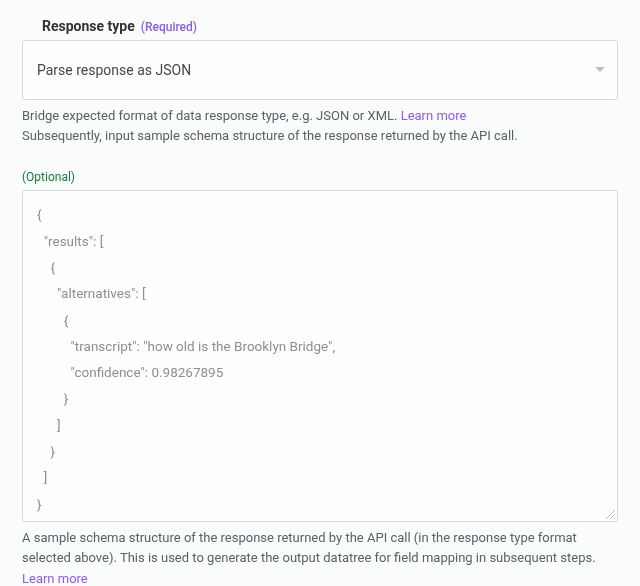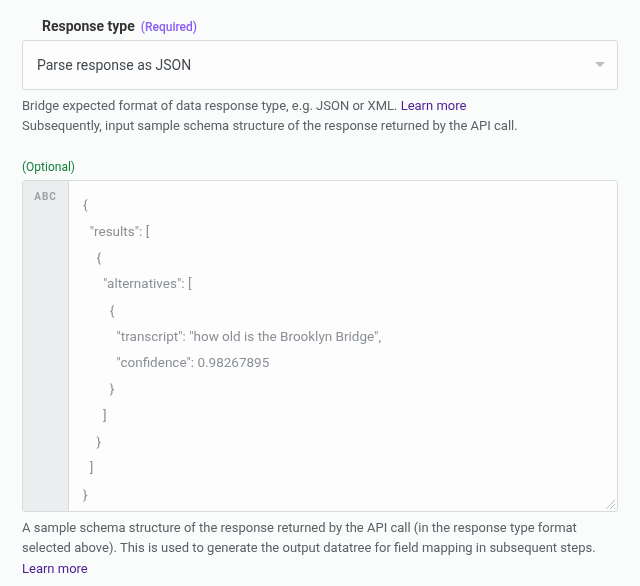--- a/index.html
+++ b/index.html
@@ -32,21 +32,21 @@
     font-weight: 500;
   }
   .badge-optional {
     font-size: 12px;
     color: #15803d;
     font-weight: 400;
   }
   .select-box {
     position: relative;
     width: 100%;
-    height: 50px;
+    height: 60px;
     border: 1px solid #d7dbde;
     border-radius: 3px;
     background: #fdfdfd;
     display: flex;
     align-items: center;
     padding: 16px 14px;
     cursor: pointer;
   }
   .select-value {
     font-size: 14px;
@@ -60,21 +60,21 @@
     color: #b8bfc4;
   }
   .chevron svg { display: block; }
   .help-text {
     font-size: 13px;
     color: #5a6167;
     line-height: 1.55;
     margin-top: 6px;
   }
   .help-text a {
-    color: #4c1d95;
+    color: #8b5cf6;
     text-decoration: none;
     cursor: pointer;
   }
   .code-container {
     display: flex;
     border: 1px solid #d7dbde;
     border-radius: 3px;
     background: #fdfdfd;
     height: 332px;
     overflow: hidden;
@@ -140,23 +140,20 @@
       <span>Subsequently, input sample schema structure of the response returned by the API call.</span>
     </p>
   </div>
 
   <div class="field-block">
     <div class="field-label-row">
       <span class="badge-optional">(Optional)</span>
     </div>
 
     <div class="code-container">
-      <div class="code-gutter">
-        <span>ABC</span>
-      </div>
       <div class="code-body">{
   "results": [
     {
       "alternatives": [
         {
           "transcript": "how old is the Brooklyn Bridge",
           "confidence": 0.98267895
         }
       ]
     }

